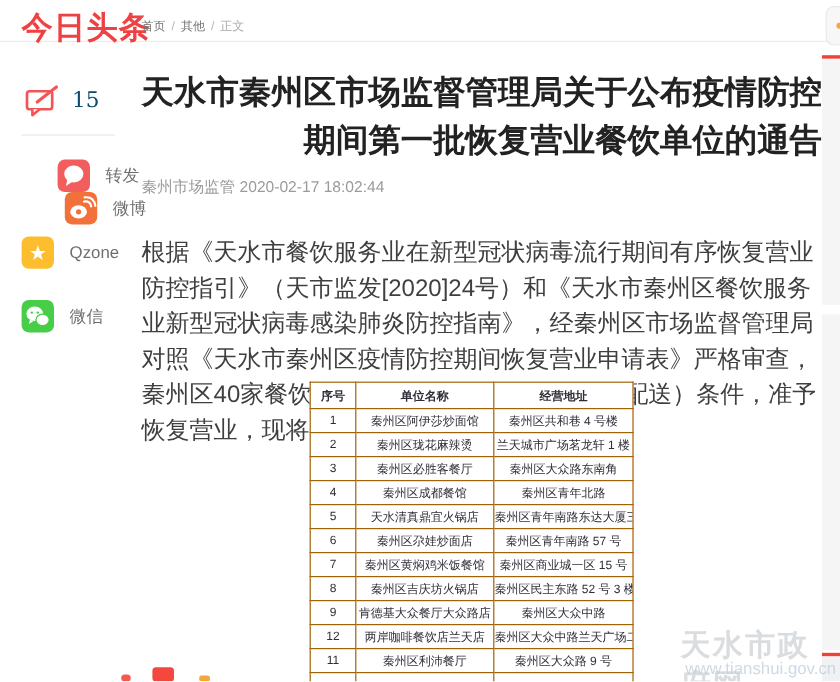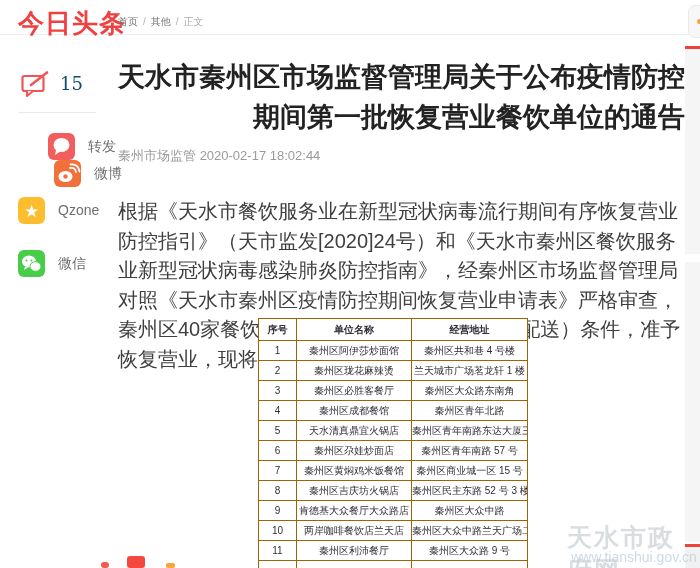--- a/index.html
+++ b/index.html
@@ -199,21 +199,21 @@
           <td>8</td>
           <td>秦州区吉庆坊火锅店</td>
           <td>秦州区民主东路 52 号 3 楼</td>
         </tr>
         <tr>
           <td>9</td>
           <td>肯德基大众餐厅大众路店</td>
           <td>秦州区大众中路</td>
         </tr>
         <tr>
-          <td>10</td>
+          <td>12</td>
           <td>两岸咖啡餐饮店兰天店</td>
           <td>秦州区大众中路兰天广场二楼</td>
         </tr>
         <tr>
           <td>11</td>
           <td>秦州区利沛餐厅</td>
           <td>秦州区大众路 9 号</td>
         </tr>
         <tr>
           <td></td>

